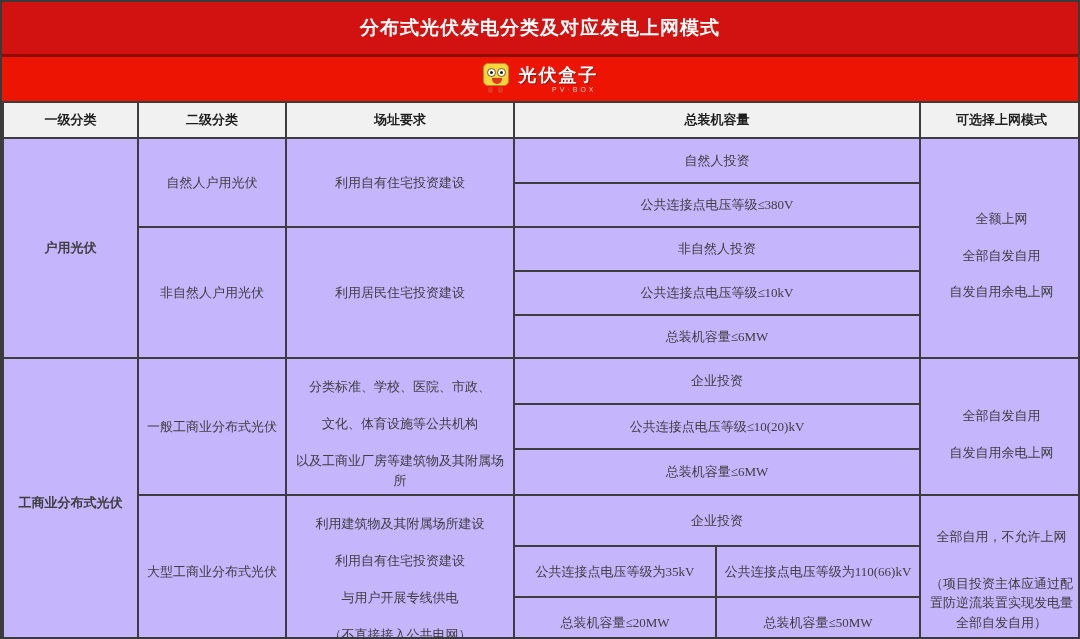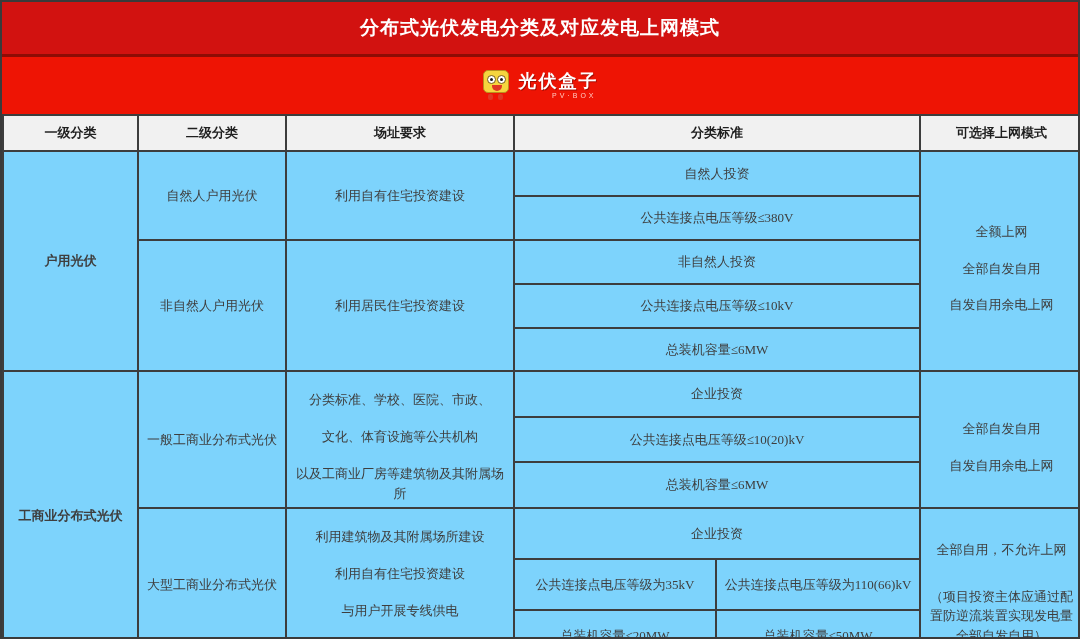--- a/index.html
+++ b/index.html
@@ -24,21 +24,21 @@
     align-items: center;
     justify-content: center;
   }
   .page-title {
     color: #ffffff;
     font-size: 19px;
     font-weight: bold;
     letter-spacing: 1px;
   }
   .logo-band {
-    height: 57px;
+    height: 44px;
     background: #ee1404;
     display: flex;
     align-items: center;
     justify-content: center;
     gap: 9px;
   }
 
   
   .mascot { position: relative; width: 28px; height: 34px; }
   .mascot-body {
@@ -97,21 +97,21 @@
   }
   table.cls th {
     height: 36px;
     background: #f1f1f1;
     font-size: 13px;
     font-weight: bold;
     color: #1f1f1f;
     font-family: "Liberation Sans", sans-serif;
   }
   table.cls td {
-    background: #7dd3fc;
+    background: #c4b5fd;
     font-size: 13px;
     color: #3e3e3e;
     font-family: "Liberation Serif", serif;
   }
   td.lvl1 {
     font-family: "Liberation Sans", sans-serif;
     font-weight: bold;
     font-size: 14px;
     color: #222222;
   }
@@ -158,21 +158,21 @@
       <col style="width:228px">
       <col style="width:202px">
       <col style="width:204px">
       <col style="width:163px">
     </colgroup>
     <thead>
       <tr>
         <th>一级分类</th>
         <th>二级分类</th>
         <th>场址要求</th>
-        <th colspan="2">分类标准</th>
+        <th colspan="2">总装机容量</th>
         <th>可选择上网模式</th>
       </tr>
     </thead>
     <tbody>
       <tr class="r45">
         <td rowspan="5" class="lvl1">户用光伏</td>
         <td rowspan="2">自然人户用光伏</td>
         <td rowspan="2">利用自有住宅投资建设</td>
         <td colspan="2">自然人投资</td>
         <td rowspan="5" class="mode">

